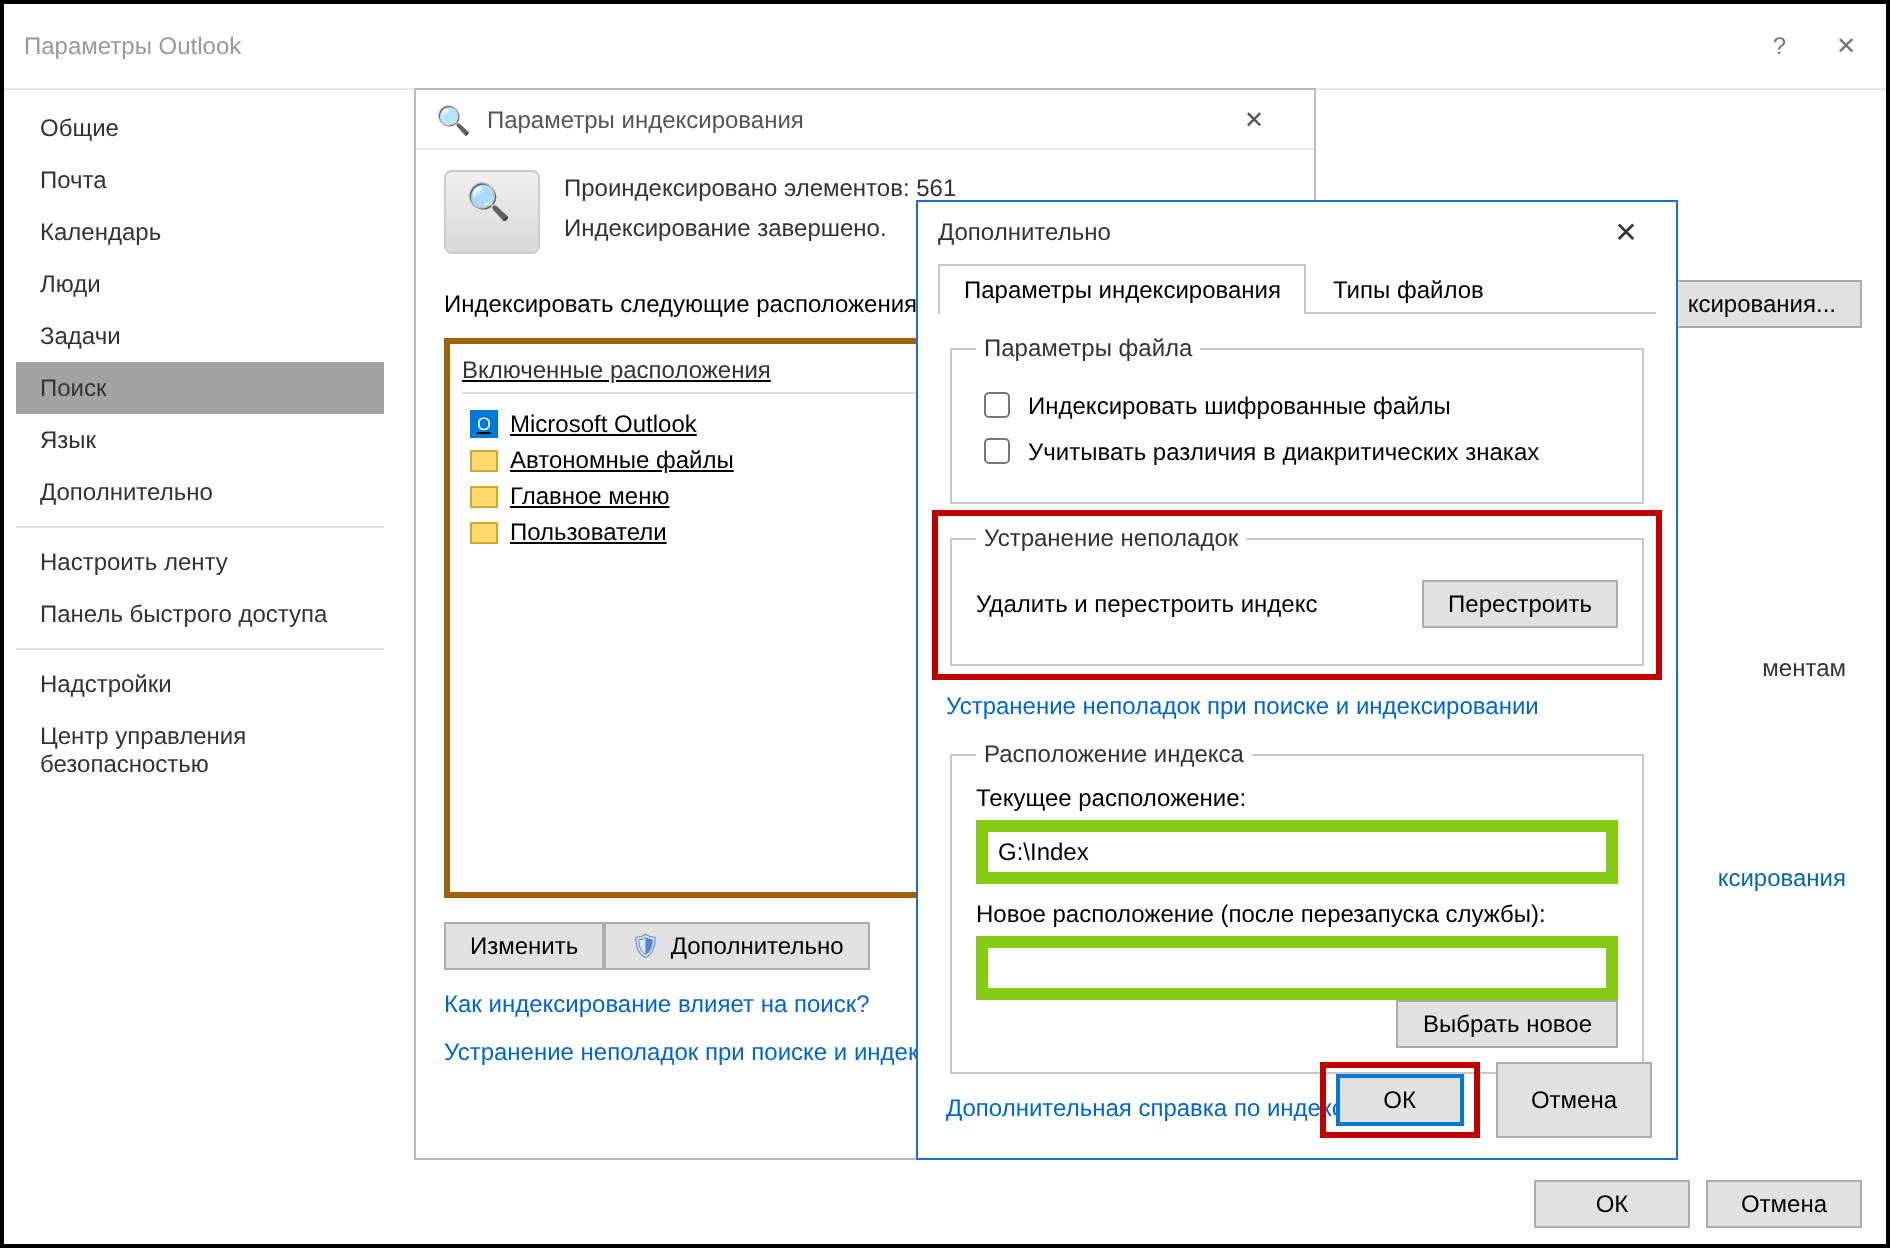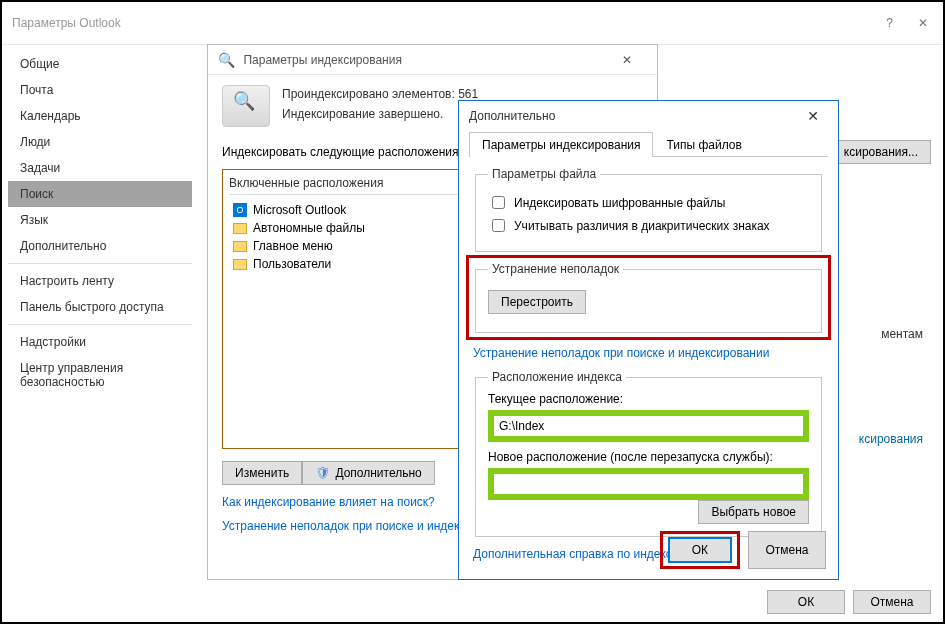--- a/index.html
+++ b/index.html
@@ -24,21 +24,21 @@
 .win-title { height: 30px; background: #fff; display: flex; align-items: center; padding: 0 10px; border-bottom: 1px solid #e8e8e8; }
 .win-title .icon-glass { margin-right: 8px; font-size: 14px; color: #888; }
 .win-title span.t { color: #555; flex: 1; }
 .win-close { width: 40px; text-align: center; color: #555; }
 .idx-body { padding: 10px 14px; }
 .idx-top { display: flex; gap: 12px; align-items: flex-end; margin-bottom: 18px; }
 .idx-big-icon { width: 48px; height: 42px; background: linear-gradient(#f0f0f0,#d8d8d8); border: 1px solid #ccc; border-radius: 4px; position: relative; }
 .idx-big-icon::after { content: "🔍"; position: absolute; top: 4px; left: 10px; font-size: 18px; }
 .idx-lines div { margin-bottom: 6px; color: #333; }
 .idx-label { margin-bottom: 10px; }
-.loc-box { border: 1px solid #a16207; padding: 6px; height: 280px; }
+.loc-box { border: 3px solid #a16207; padding: 6px; height: 280px; text-decoration: underline; }
 .loc-header { border-bottom: 1px solid #ddd; padding-bottom: 4px; margin-bottom: 6px; color: #333; }
 .loc-item { display: flex; align-items: center; gap: 6px; padding: 2px 0; padding-left: 4px; }
 .folder-icon { width: 14px; height: 11px; background: #ffd96e; border: 1px solid #cfa82e; }
 .outlook-icon { width: 14px; height: 14px; background: #0078d7; color: #fff; font-size: 9px; display: flex; align-items: center; justify-content: center; }
 .idx-btns { display: flex; gap: 0; margin-top: 12px; }
 .adv-btn { display: flex; align-items: center; gap: 5px; }
 .shield { color: #4c86d9; }
 .link { color: #0066cc; cursor: pointer; margin-top: 10px; display: block; }
 
 .advanced-window { position: absolute; left: 456px; top: 98px; width: 381px; height: 480px; background: #fff; border: 1px solid #1a6dd2; }
@@ -168,20 +168,21 @@
       <div class="chk-row">
           <input type="checkbox" style="">
           <span>Учитывать различия в диакритических знаках</span>
         </div>
     </fieldset>
 
     <div class="red-highlight">
     <fieldset style="margin-bottom:0">
       <legend>Устранение неполадок</legend>
       <div class="trouble-row">
+        <span>Удалить и перестроить индекс</span>
         <button class="btn">Перестроить</button>
       </div>
     </fieldset>
     </div>
     <a class="link" style="margin-top:4px;">Устранение неполадок при поиске и индексировании</a>
 
     <fieldset style="margin-top:10px">
       <legend>Расположение индекса</legend>
       <div class="loc-label">Текущее расположение:</div>
       <input class="txt-input" readonly="" value="G:\Index" style="">

